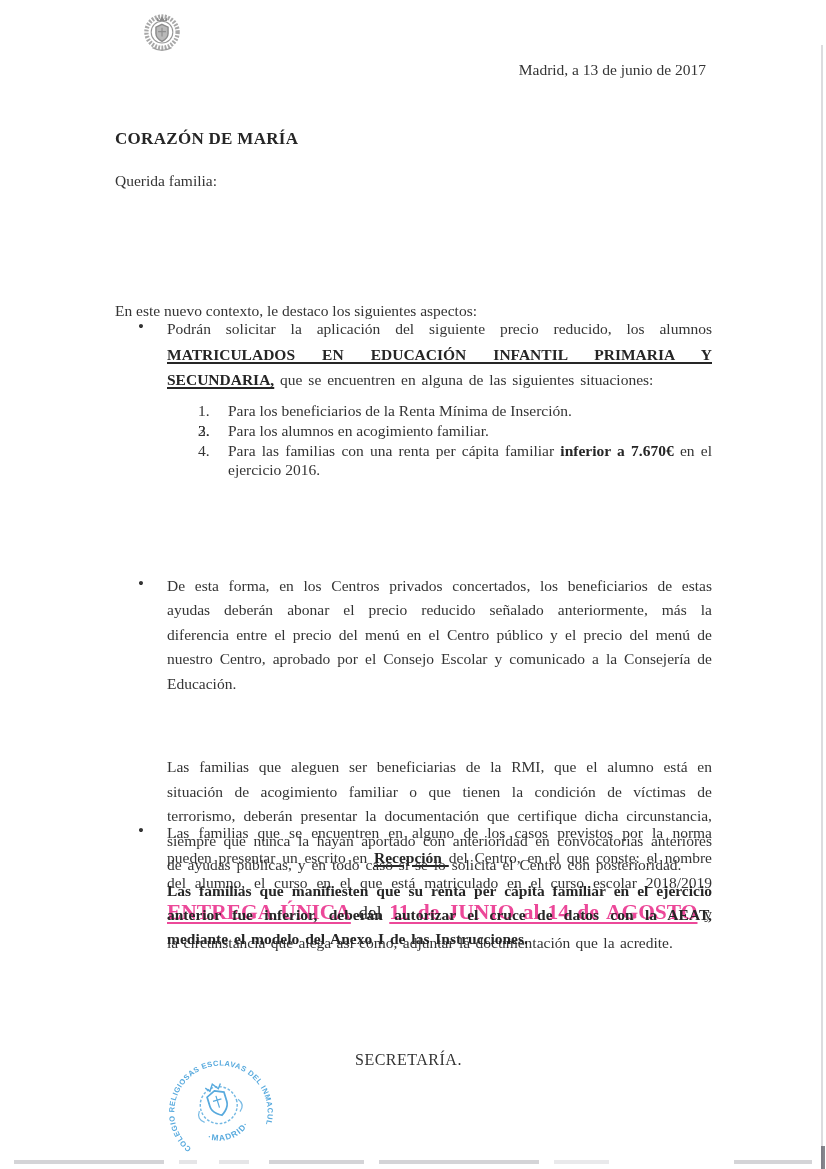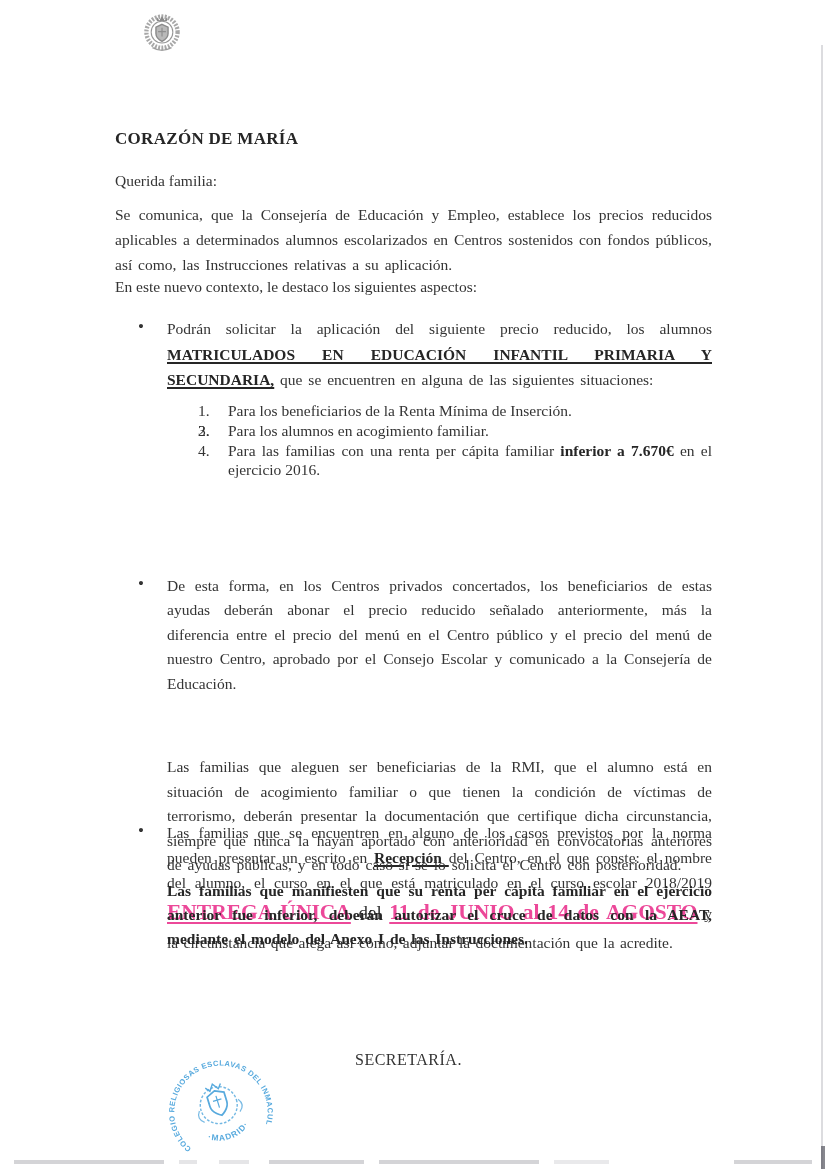--- a/index.html
+++ b/index.html
@@ -13,21 +13,21 @@
   .b{font-weight:bold;color:#262626;}
   .u{text-decoration:underline;text-underline-offset:2px;text-decoration-thickness:1.5px;}
   
   .seal{position:absolute;left:136px;top:6px;width:52px;height:54px;}
   .date-line{top:57px;text-align:right;padding-right:6px;}
   .doc-title{top:92px;text-align:center;font-size:17px;font-weight:bold;letter-spacing:.3px;color:#262626;}
   .doc-title span{text-decoration:underline;text-underline-offset:3px;}
   .school{top:126px;font-size:17px;font-weight:bold;letter-spacing:.3px;color:#262626;}
   .salut{top:168px;}
   .intro{top:202px;word-spacing:2px;}
-  .context{top:274px;font-family:Liberation Serif, serif;}
+  .context{top:298px;font-family:Liberation Serif, serif;}
   
   .bullet{padding-left:52px;position:relative;}
   .bmark{position:absolute;left:23px;top:-2px;font-size:17px;}
   .b1{top:316px;line-height:25.5px;word-spacing:2px;}
   .numlist{top:401px;}
   .numrow{position:relative;padding-left:113px;font-size:15.5px;line-height:19.8px;}
   .num{position:absolute;left:83px;}
   .b2{top:497px;line-height:24.5px;word-spacing:3px;}
   .b3{top:621px;line-height:25px;word-spacing:1.5px;}
   .big{font-size:21.5px;font-weight:bold;text-decoration:underline;text-decoration-thickness:2px;text-underline-offset:3px;line-height:34px;color:#ec4899;}
@@ -55,27 +55,27 @@
       <circle cx="30" cy="29" r="12.5" stroke-width="1.2" opacity=".9"></circle>
       <path d="M30 20 l7 3.2 v7.5 c0 5.5 -7 9 -7 9 c0 0 -7 -3.5 -7 -9 v-7.5 z" stroke-width="1.6" fill="#b9b9b9"></path>
       <path d="M24 11.5 l3 4.2 3 -5.4 3 5.4 3 -4.2 v4.6 h-12 z" fill="#8a8a8a" stroke="none"></path>
       <path d="M19 47 q11 6 22 0" stroke-width="1.6" opacity=".8"></path>
       <path d="M30 24 v10 M25.5 28.5 h9" stroke-width="1.4" opacity=".9"></path>
     </g>
   </svg>
 
   <div class="content">
 
+    <div class="sec date-line">Madrid, a 13 de junio de 2017</div>
 
 
     <div class="sec salut">Querida familia:</div>
 
     <div class="sec school">CORAZÓN DE MARÍA</div>
 
-    <div class="sec intro justify">Se comunica, que la Consejería de Educación y Empleo, establece los precios reducidos aplicables a determinados alumnos escolarizados en Centros sostenidos con fondos públicos, así como, las Instrucciones relativas a su aplicación.</div>
 
     <div class="sec context">En este nuevo contexto, le destaco los siguientes aspectos:</div>
 
     <div class="sec b1 bullet justify">
       <span class="bmark">•</span>
       <span>Podrán solicitar la aplicación del siguiente precio reducido, los alumnos </span><span class="b u">MATRICULADOS EN EDUCACIÓN INFANTIL PRIMARIA Y SECUNDARIA,</span><span> que se encuentren en alguna de las siguientes situaciones:</span>
     </div>
 
     <div class="sec numlist">
       <div class="numrow">

